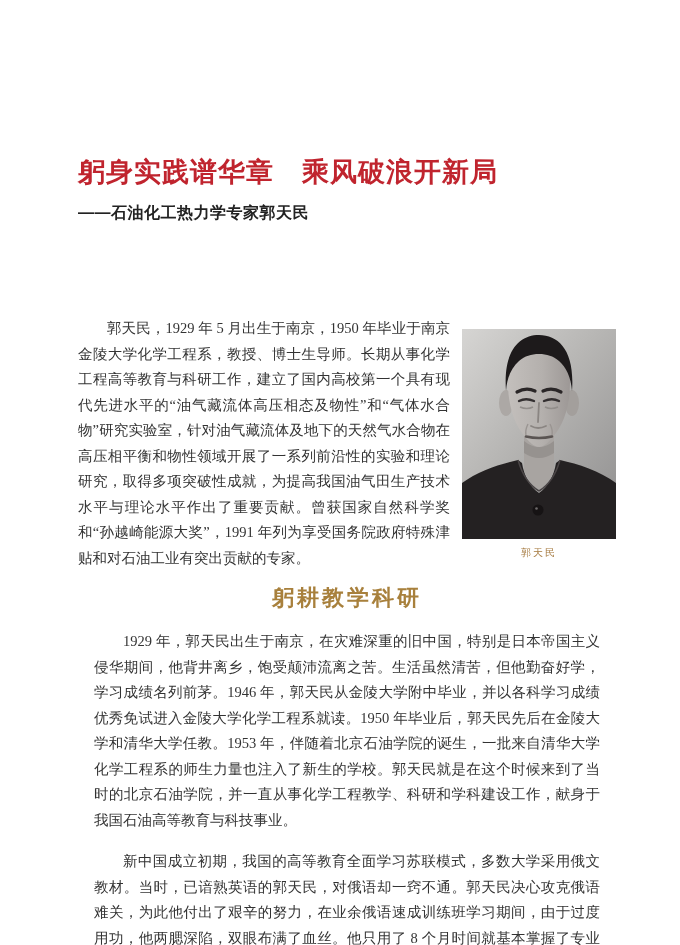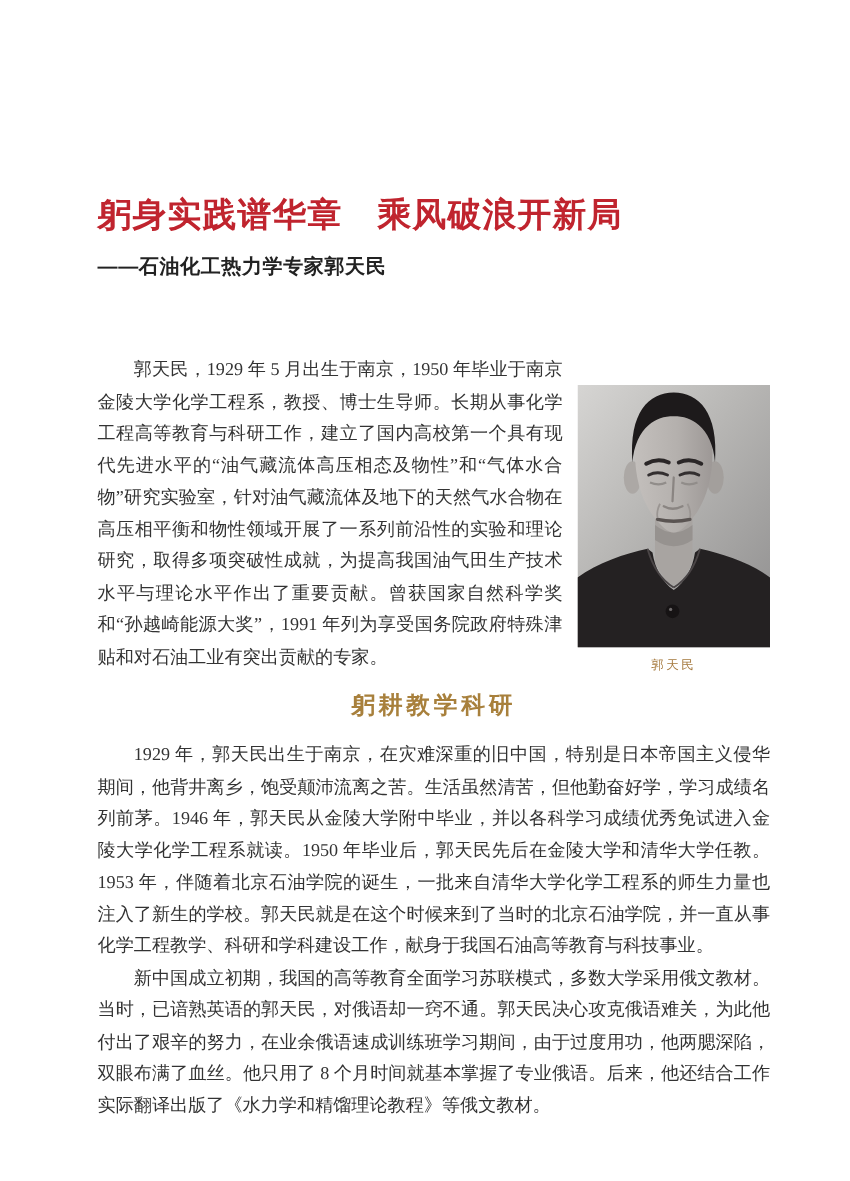--- a/index.html
+++ b/index.html
@@ -28,23 +28,23 @@
   }
   .subtitle {
     margin-top: 14px;
     font-size: 16px;
     font-weight: bold;
     color: #222222;
     font-family: "Liberation Sans", sans-serif;
     letter-spacing: 0.5px;
   }
   .intro-row {
-    margin-top: 60px;
+    margin-top: 92px;
     display: flex;
-    align-items: flex-end;
+    align-items: center;
   }
   .intro-text {
     flex: 1;
     margin: 0 12px 0 0;
     font-size: 14.5px;
     line-height: 25.5px;
     text-align: justify;
     text-indent: 2em;
     color: #333333;
   }
@@ -61,28 +61,28 @@
   .photo-caption {
     margin-top: 7px;
     text-align: center;
     font-size: 10px;
     letter-spacing: 2px;
     color: #a5793e;
   }
   .section-heading {
     margin: 12px 0 15px 0;
     text-align: center;
-    font-size: 19px;
+    font-size: 22px;
     font-weight: bold;
     letter-spacing: 3px;
     color: #a8803c;
     font-family: "Liberation Serif", serif;
   }
   .body-para {
-    margin: 0;
+    margin: 16px;
     font-size: 14.5px;
     line-height: 25.5px;
     text-align: justify;
     text-indent: 2em;
     color: #333333;
   }
 </style>
 </head>
 <body>
 

